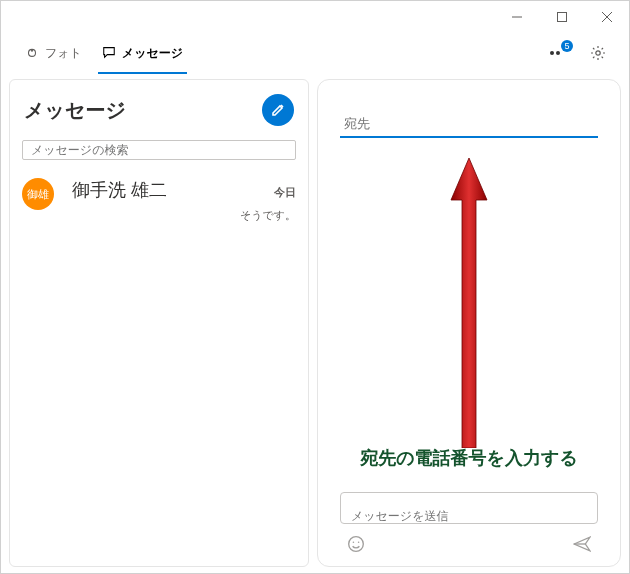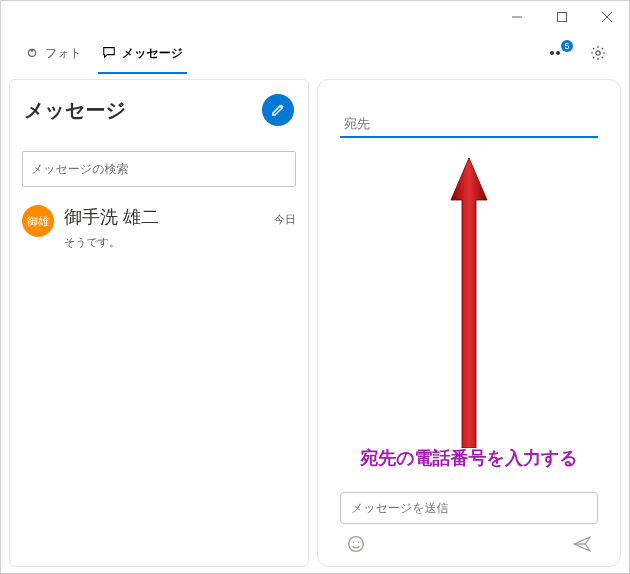--- a/index.html
+++ b/index.html
@@ -149,65 +149,66 @@
     height: 32px;
     border-radius: 50%;
     background: #0078d4;
     color: #fff;
     display: flex;
     align-items: center;
     justify-content: center;
     cursor: pointer;
   }
   .search-box {
-    margin: 17px 12px 10px;
+    margin: 6px 12px 10px;
     border: 1px solid #c8c6c4;
     border-radius: 2px;
-    height: 36px;
+    height: 20px;
     display: flex;
     align-items: center;
     padding: 0 8px;
     justify-content: center;
   }
   .search-box input {
     border: none;
     outline: none;
     width: 100%;
     font-size: 12px;
     color: #605e5c;
     background: transparent;
   }
   .conv-list { flex: 1; overflow: auto; }
   .conv-item {
     display: flex;
     align-items: flex-start;
     padding: 8px 12px;
-    gap: 10px;
+    gap: 18px;
     cursor: pointer;
+    text-align: right;
   }
   .avatar {
     width: 32px;
     height: 32px;
     border-radius: 50%;
     background: #ff8c00;
     color: #fff;
     font-size: 11px;
     display: flex;
     align-items: center;
     justify-content: center;
     flex-shrink: 0;
   }
   .conv-body { flex: 1; min-width: 0; }
   .conv-top {
     display: flex;
     justify-content: space-between;
     align-items: baseline;
   }
   .conv-name { font-size: 18px; color: #323130; }
-  .conv-time { font-size: 11px; color: #605e5c; }
+  .conv-time { font-size: 11px; color: #605e5c; font-weight: bold; }
   .conv-preview { font-size: 11px; color: #605e5c; margin-top: 6px; }
 
   
   .recipient-field {
     margin: 30px 22px 0;
     border-bottom: 2px solid #0078d4;
     height: 28px;
   }
   .recipient-field input {
     border: none;
@@ -228,33 +229,33 @@
     top: 20px;
     transform: translateX(-50%);
     pointer-events: none;
   }
   .annotation-text {
     position: absolute;
     left: 0;
     right: 0;
     bottom: 14px;
     text-align: center;
-    color: #a21caf;
+    color: #14532d;
     font-weight: 700;
     font-size: 18px;
     pointer-events: none;
   }
 
   .msg-compose {
     margin: 8px 22px 6px;
     border: 1px solid #c8c6c4;
     border-radius: 4px;
     height: 32px;
     display: flex;
-    align-items: center;
+    align-items: flex-end;
     padding: 0 10px;
   }
   .msg-compose input {
     border: none;
     outline: none;
     width: 100%;
     font-size: 12px;
     color: #605e5c;
     background: transparent;
   }

